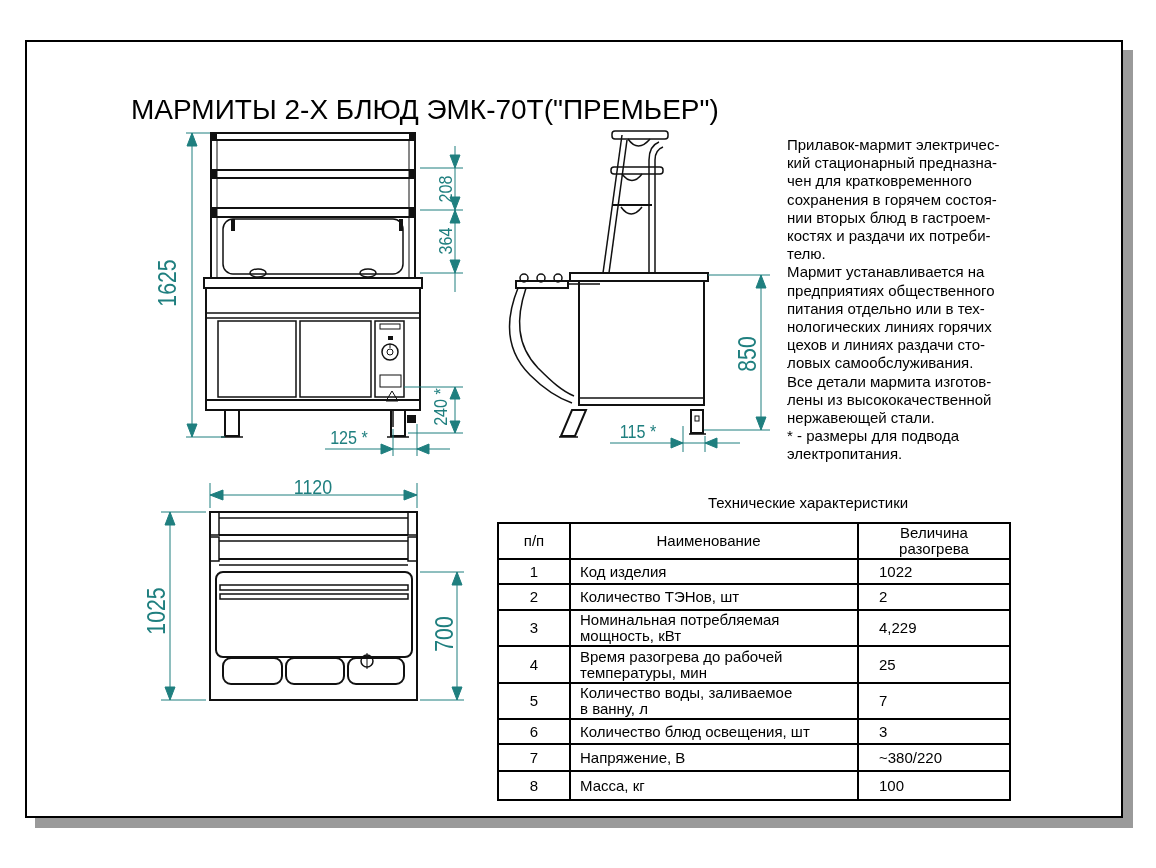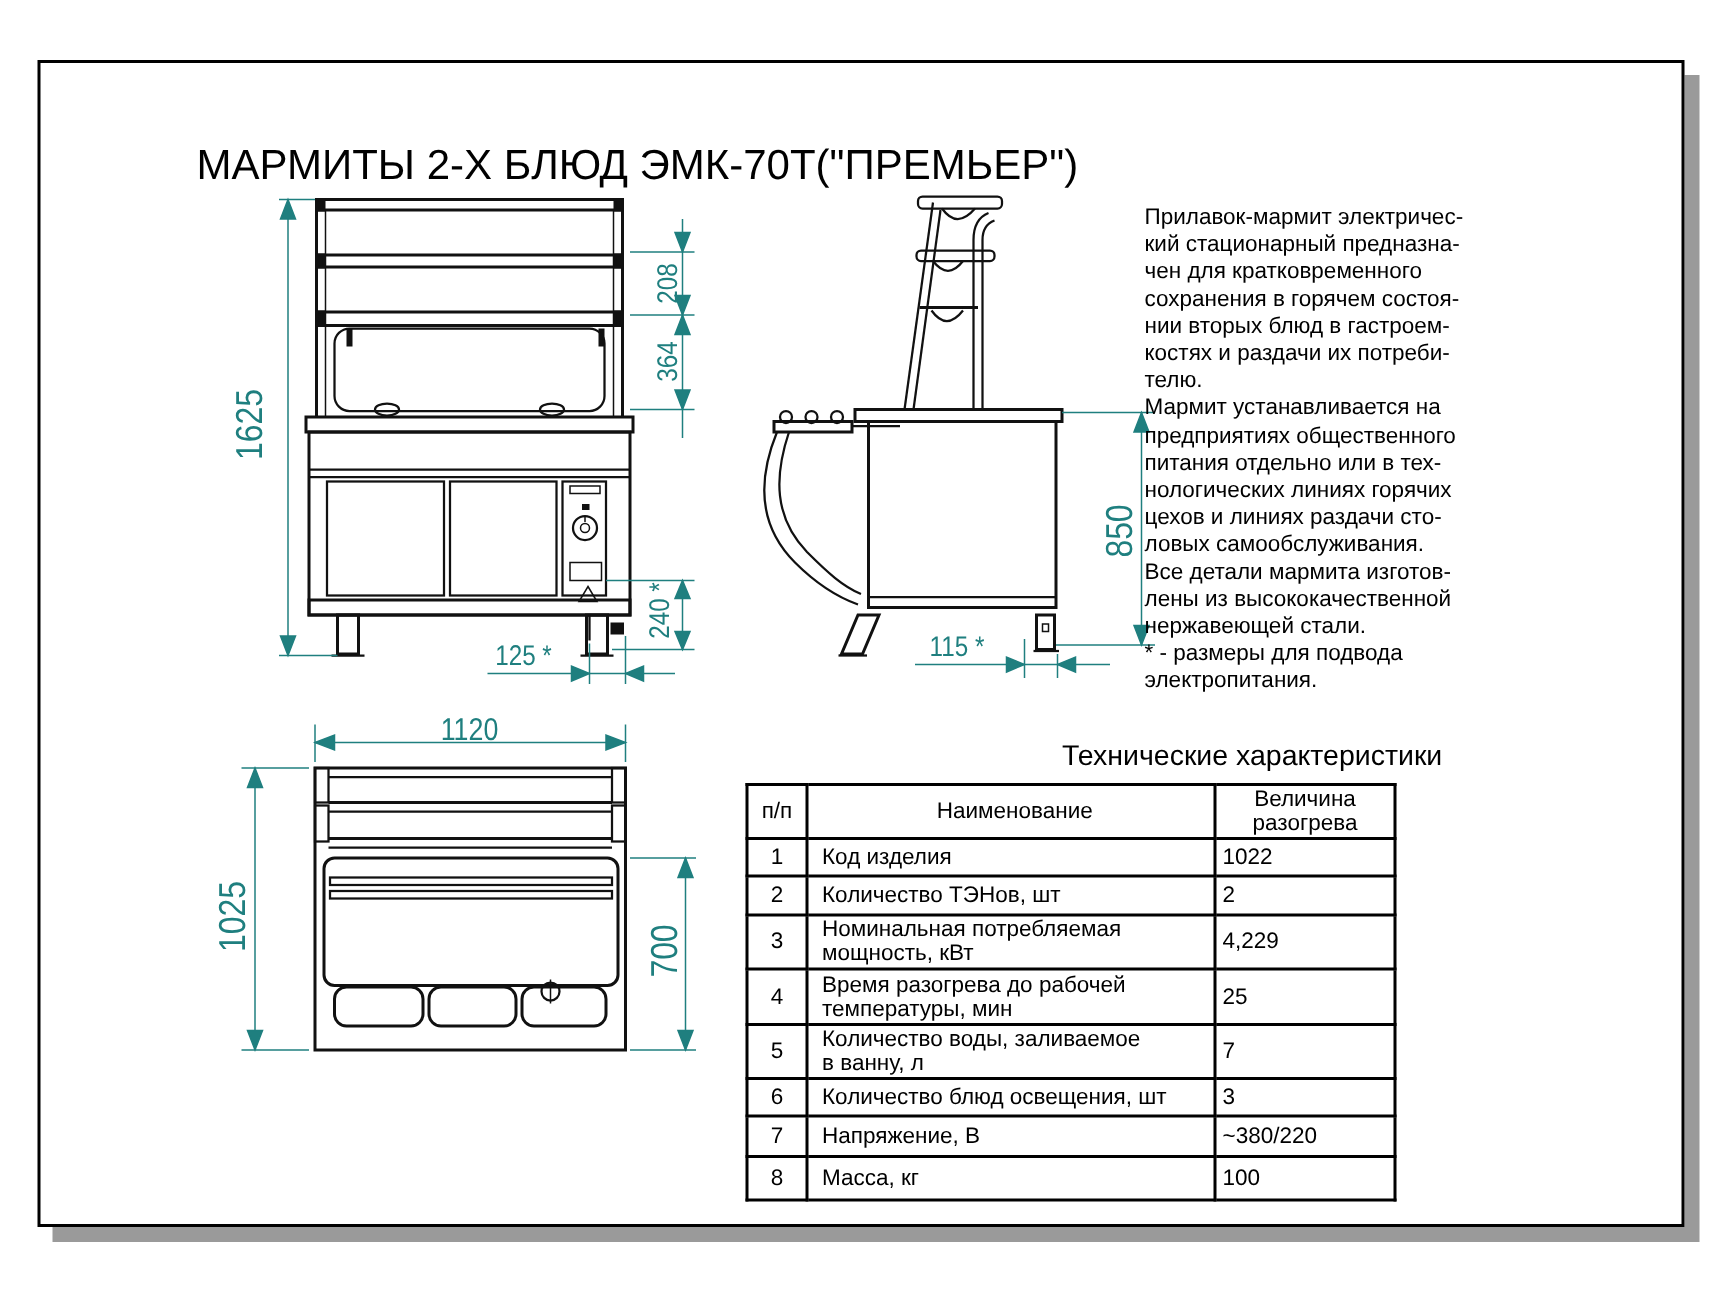--- a/index.html
+++ b/index.html
@@ -9,26 +9,26 @@
         border:2px solid #000;background:#fff;box-shadow:10px 10px 0 #9a9a9a;}
   .title{position:absolute;left:131px;top:75px;font-size:28px;font-weight:normal;
          letter-spacing:0px;white-space:nowrap;z-index:3;}
   svg.drawings{position:absolute;left:0;top:0;z-index:2;}
   .dim{position:absolute;color:#1f7f7f;white-space:pre;z-index:3;}
   .dim.big{font-size:25px;}
   .dim.mid{font-size:21px;}
   .dim.small{font-size:19px;}
   .dim.horiz{transform:translate(-50%,-50%) scaleX(0.85);}
   .dim.rot{transform:translate(-50%,-50%) rotate(-90deg) scaleX(0.85);}
-  .descr{position:absolute;left:763px;top:121px;width:238px;font-size:15px;
+  .descr{position:absolute;left:787px;top:121px;width:238px;font-size:15px;
          line-height:18.2px;white-space:pre-line;z-index:3;}
-  .specs-title{position:absolute;left:708px;top:494px;font-size:19px;z-index:3;}
+  .specs-title{position:absolute;left:708px;top:494px;font-size:15px;z-index:3;}
   table.specs{position:absolute;left:497px;top:522px;border-collapse:collapse;
               table-layout:fixed;z-index:3;font-size:15px;}
-  table.specs th,table.specs td{border:2px solid #000;padding:1px 4px;
+  table.specs th,table.specs td{border:2px solid #000;padding:1px 20px;
               white-space:pre-line;line-height:16px;vertical-align:middle;}
   table.specs th{font-weight:normal;text-align:center;}
   .c-num{width:30px;text-align:center;}
   .c-name{width:257px;text-align:left;padding-left:9px !important;}
   .c-val{width:110px;}
 </style>
 </head>
 <body>
 
 <div class="stage">

